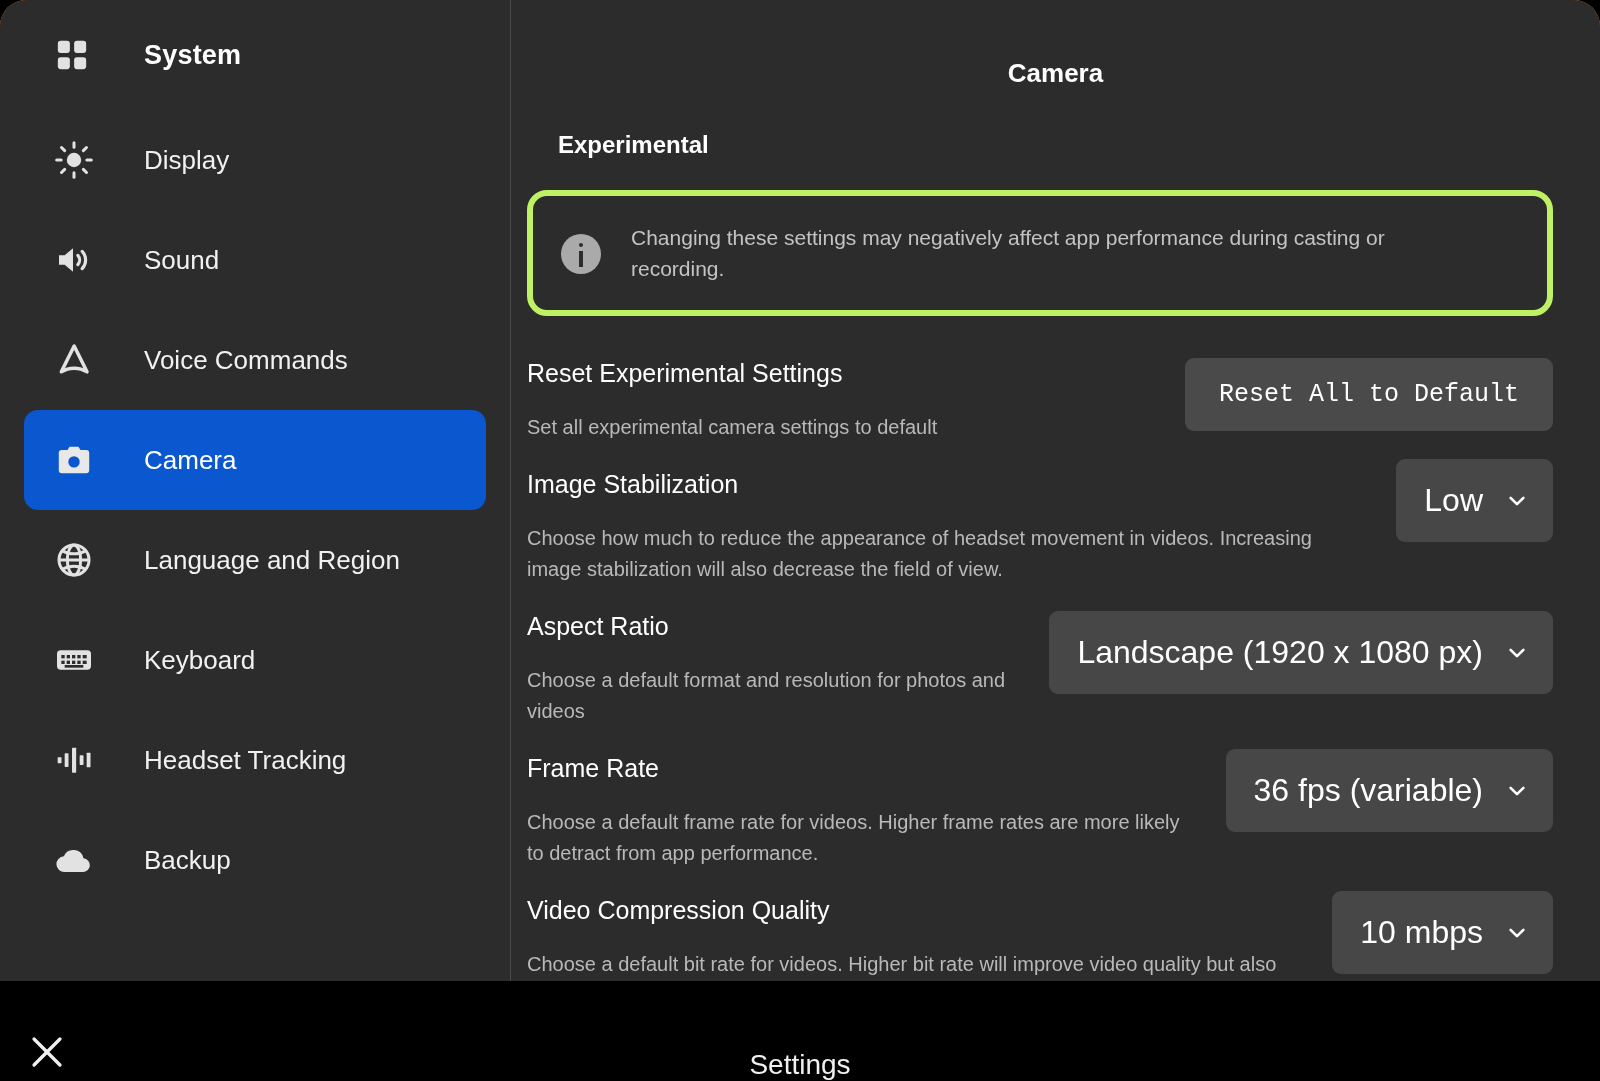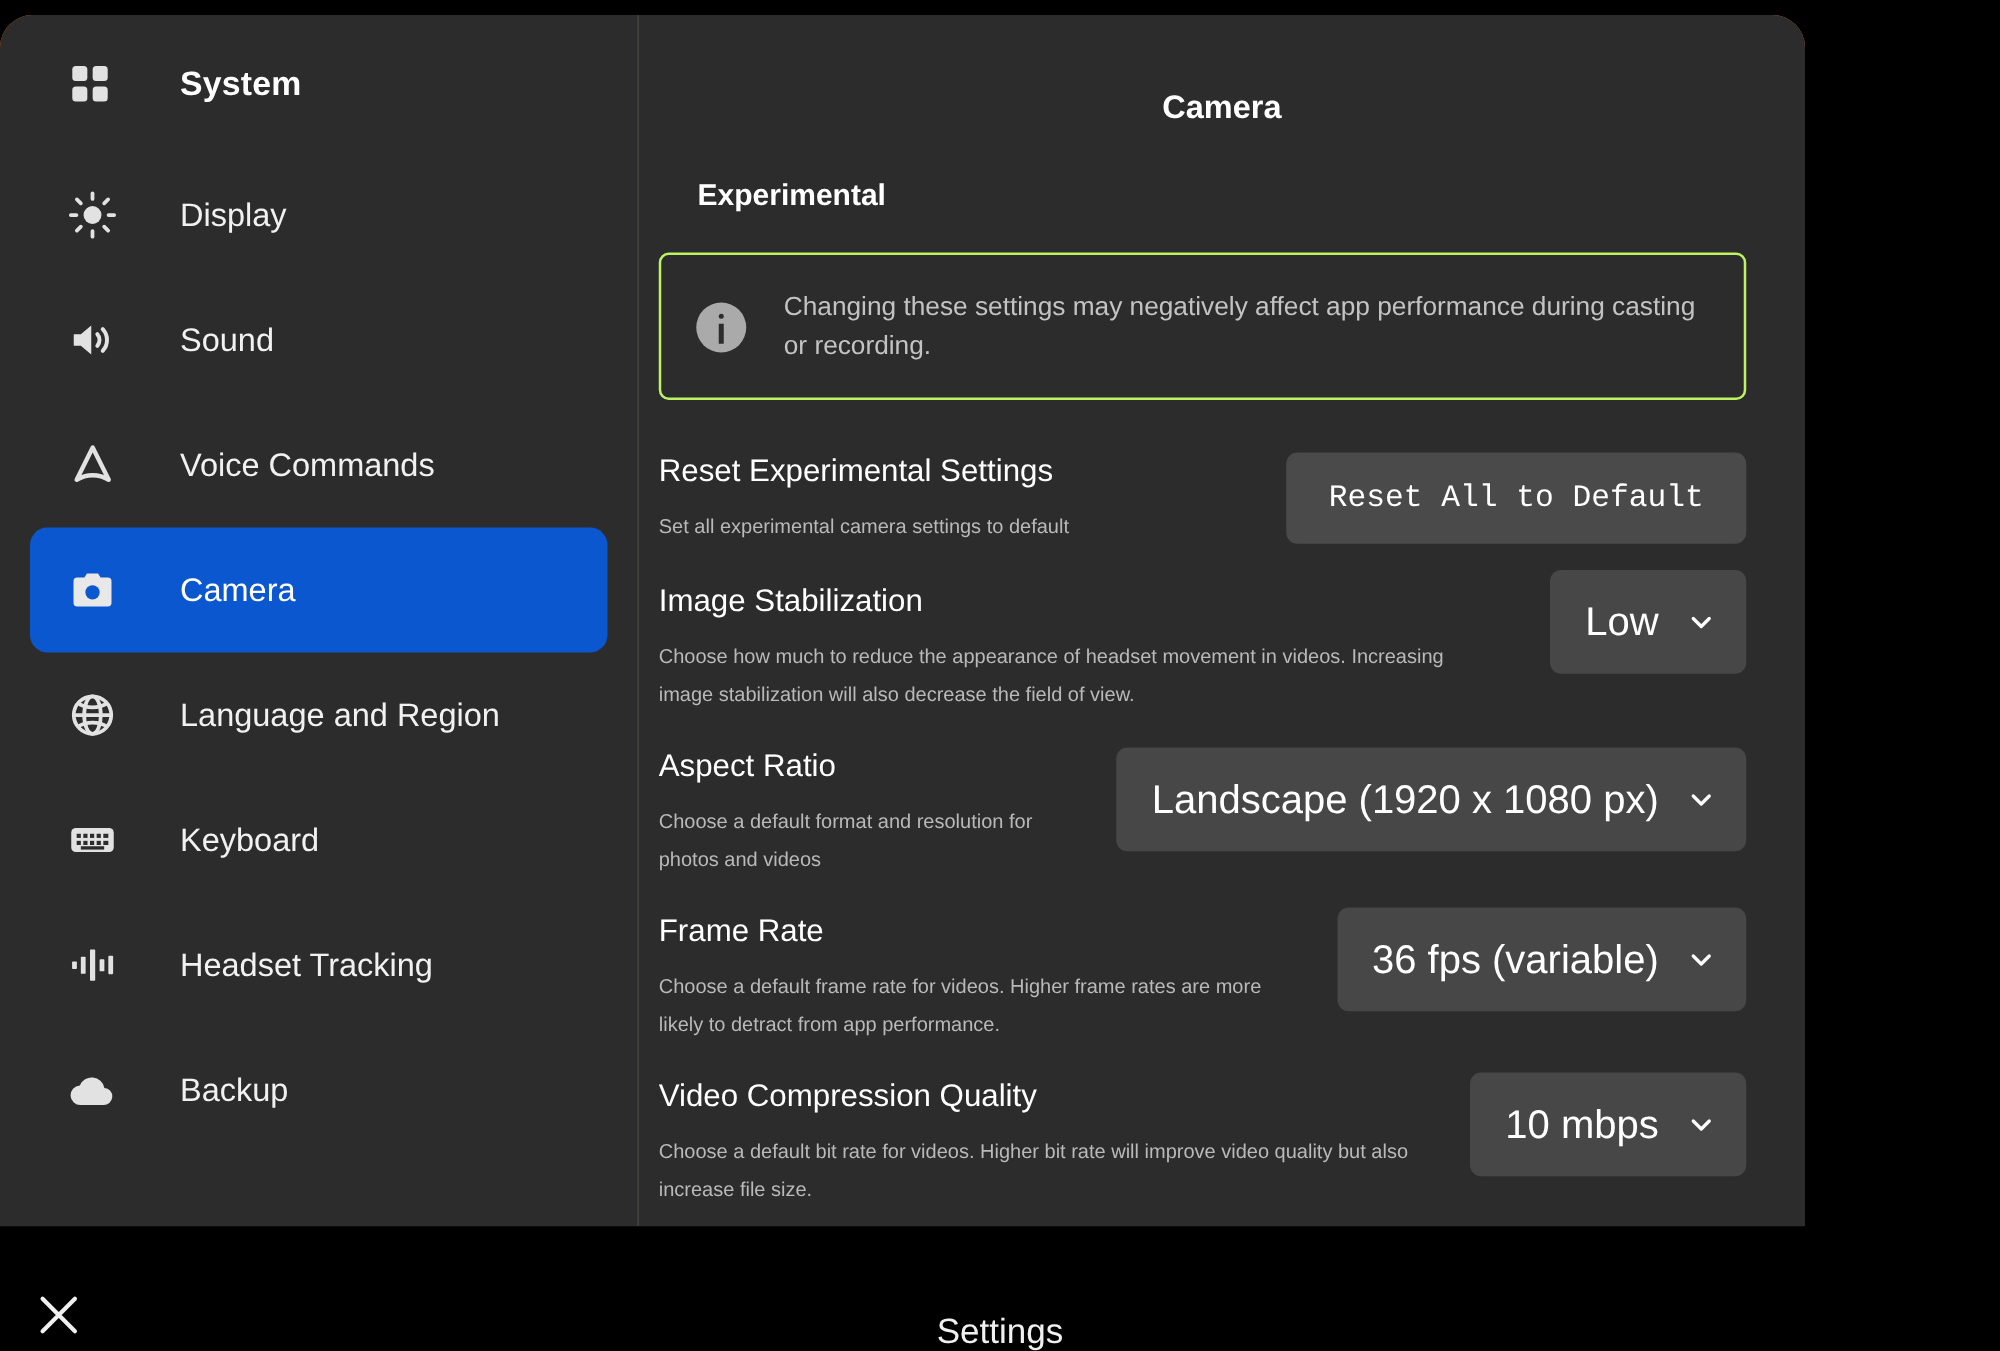--- a/index.html
+++ b/index.html
@@ -11,22 +11,22 @@
   }
   #root {
     position: relative;
     width: 1600px; height: 1081px;
     background: #000;
   }
 
   
   .panel {
     position: absolute;
-    left: 0; top: 12px;
-    width: 1444px; height: 981px;
+    left: 0; top: 0;
+    width: 1600px; height: 981px;
     background: #f97316;
     border-radius: 26px 26px 0 0;
     overflow: hidden;
     display: flex;
   }
 
   
   .sidebar {
     width: 511px;
     height: 100%;
@@ -95,22 +95,22 @@
   }
   .section-title {
     font-size: 24px;
     font-weight: bold;
     color: #ffffff;
     margin: 42px 0 0 47px;
   }
 
   .info-box {
     margin: 31px 47px 0 16px;
-    border: 2px solid #bef264;
-    border-radius: 8px;
+    border: 6px solid #bef264;
+    border-radius: 20px;
     padding: 26px 30px 26px 28px;
     display: flex;
     align-items: flex-start;
   }
   .info-icon {
     flex: 0 0 40px;
     width: 40px; height: 40px;
     border-radius: 50%;
     background: #aaaaaa;
     position: relative;
@@ -147,24 +147,24 @@
     padding: 24px 0 0 0;
     min-height: 92px;
   }
   .row-text { flex: 1 1 auto; padding-right: 40px; }
   .row-title {
     font-size: 25px;
     color: #ffffff;
     line-height: 34px;
   }
   .row-desc {
-    font-size: 16px;
+    font-size: 20px;
     color: #b9b9b9;
     line-height: 31px;
-    margin-top: 12px;
+    margin-top: 22px;
   }
   .row-control {
     flex: 0 0 auto;
     display: flex;
     align-items: center;
     justify-content: flex-end;
   }
 
   .btn {
     background: #4a4a4a;

